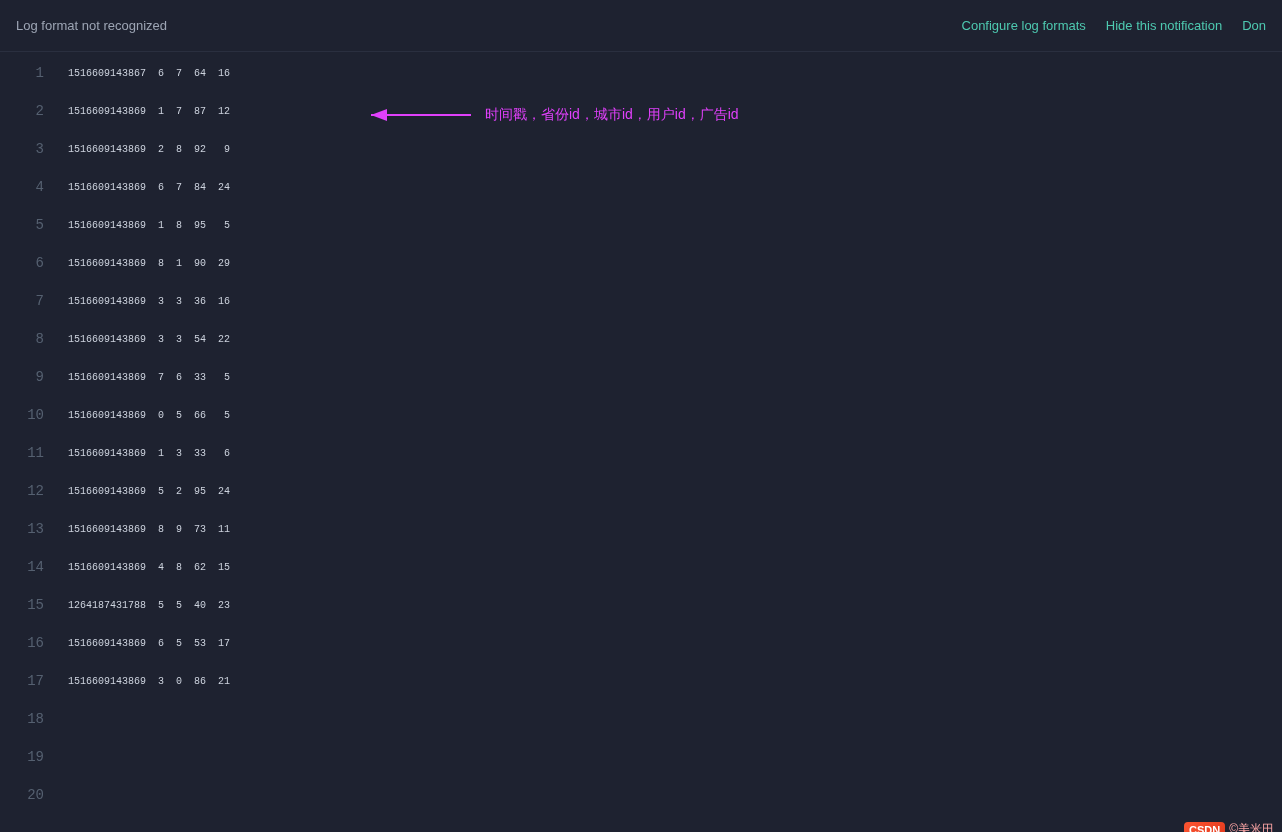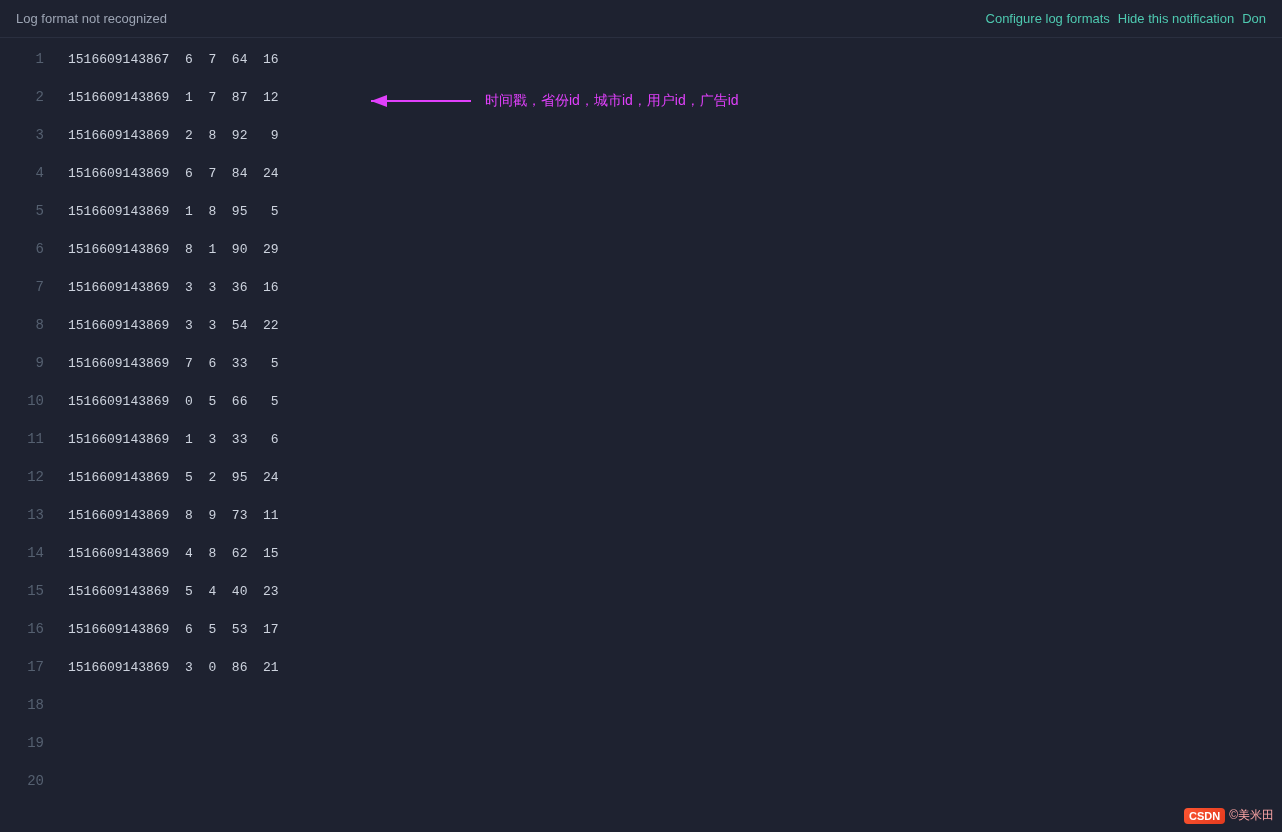--- a/index.html
+++ b/index.html
@@ -20,34 +20,34 @@
     }
 
     
     #notification-bar {
       background-color: #1e2230;
       border-bottom: 1px solid #2a2f3f;
       display: flex;
       align-items: center;
       justify-content: space-between;
       padding: 6px 16px;
-      height: 38px;
+      height: 52px;
       position: relative;
     }
 
     #notification-bar .notif-message {
       color: #9da5b4;
       font-family: -apple-system, BlinkMacSystemFont, 'Segoe UI', sans-serif;
       font-size: 13px;
     }
 
     #notification-bar .notif-actions {
       display: flex;
       align-items: center;
-      gap: 8px;
+      gap: 20px;
     }
 
     #notification-bar .notif-action-link {
       color: #4ec9b0;
       font-family: -apple-system, BlinkMacSystemFont, 'Segoe UI', sans-serif;
       font-size: 13px;
       cursor: pointer;
       text-decoration: none;
     }
 
@@ -85,21 +85,21 @@
       flex: 1;
       padding-top: 2px;
       padding-left: 8px;
       position: relative;
     }
 
     .code-line {
       height: 38px;
       display: flex;
       align-items: center;
-      font-size: 13px;
+      font-size: 10px;
       color: #cdd3de;
       white-space: pre;
     }
 
     .code-line:nth-child(odd) {
       background-color: transparent;
     }
 
     .code-line:nth-child(even) {
       background-color: transparent;
@@ -200,21 +200,21 @@
       <div class="code-line">1516609143869  1  8  95   5</div>
       <div class="code-line">1516609143869  8  1  90  29</div>
       <div class="code-line">1516609143869  3  3  36  16</div>
       <div class="code-line">1516609143869  3  3  54  22</div>
       <div class="code-line">1516609143869  7  6  33   5</div>
       <div class="code-line">1516609143869  0  5  66   5</div>
       <div class="code-line">1516609143869  1  3  33   6</div>
       <div class="code-line">1516609143869  5  2  95  24</div>
       <div class="code-line">1516609143869  8  9  73  11</div>
       <div class="code-line">1516609143869  4  8  62  15</div>
-      <div class="code-line">1516609143869  5  4  40  23</div>
+      <div class="code-line">1264187431788  5  5  40  23</div>
       <div class="code-line">1516609143869  6  5  53  17</div>
       <div class="code-line">1516609143869  3  0  86  21</div>
     </div>
 
   <div id="annotation-container">
     <svg id="arrow-svg" viewBox="0 0 120 30" xmlns="http://www.w3.org/2000/svg">
       <defs>
         <marker id="arrowhead" markerWidth="8" markerHeight="6" refX="8" refY="3" orient="auto">
           <polygon points="0 0, 8 3, 0 6" fill="#e040fb"></polygon>
         </marker>

